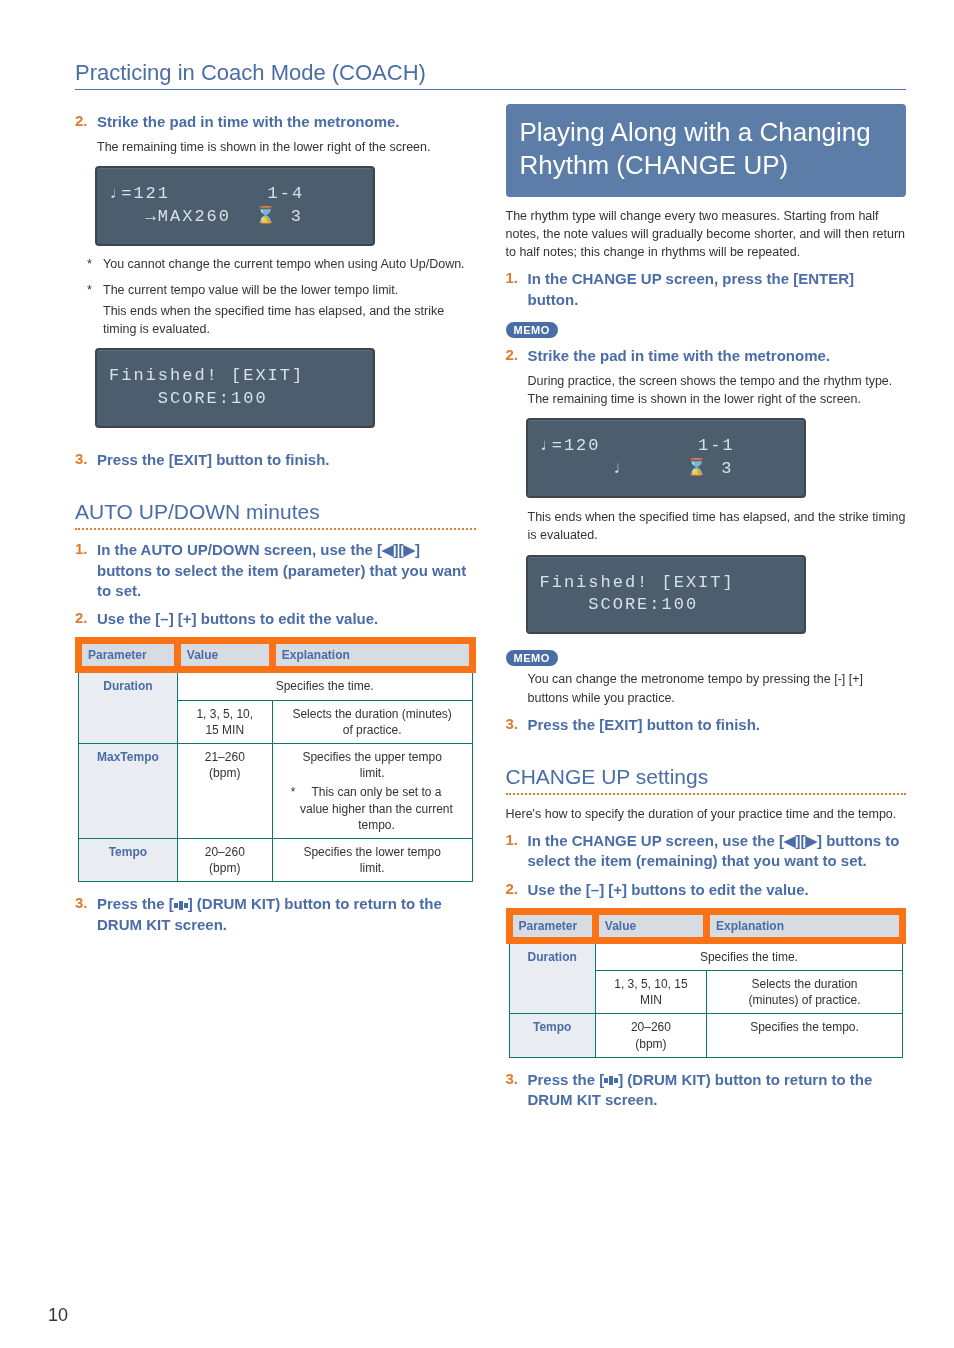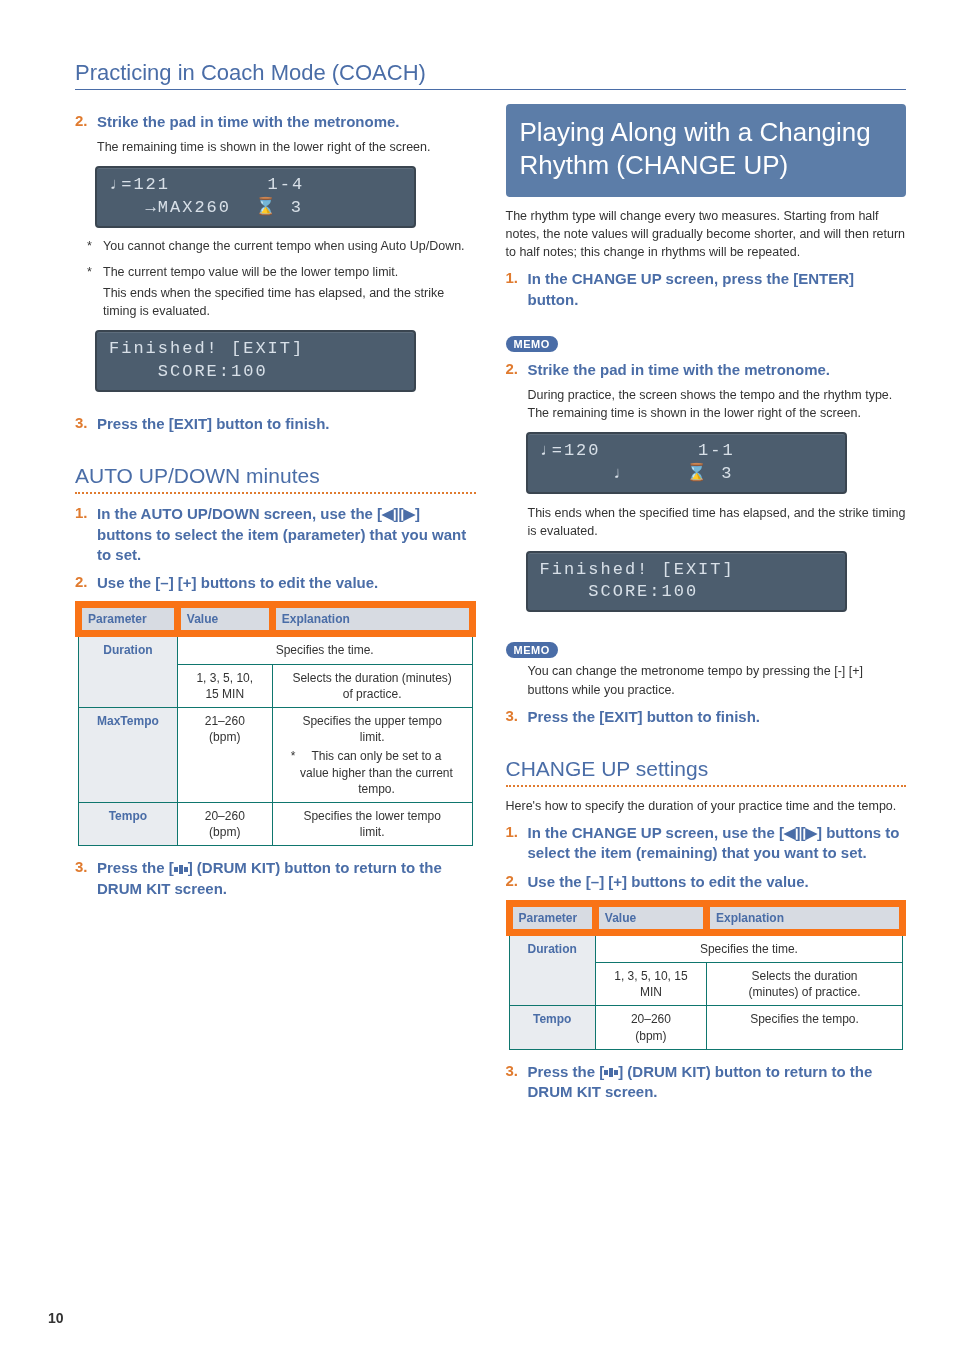--- a/index.html
+++ b/index.html
@@ -25,25 +25,25 @@
   .columns { display: flex; gap: 30px; }
   .col { flex: 1; min-width: 0; }
   .num-instr { display: flex; gap: 6px; margin-top: 8px; margin-bottom: 6px; }
   .step-num { color: #e07b2f; font-weight: 700; font-size: 15px; min-width: 16px; }
   .instr-main { color: #4a6da7; font-weight: 600; font-size: 15px; line-height: 1.35; }
   .instr-body { font-size: 12.5px; color: #333; line-height: 1.45; margin-left: 22px; margin-top: 3px; }
   .bullet { display: flex; gap: 6px; margin-left: 12px; margin-top: 8px; font-size: 12.5px; line-height: 1.4; }
   .bullet .ast { color: #333; min-width: 10px; }
   .lcd {
     margin: 10px 0 10px 20px;
-    width: 321px;
+    width: 280px;
     background: #4c5d6e;
     border: 2px solid #3a4550;
     border-radius: 4px;
-    padding: 6px 12px;
+    padding: 15px 12px;
     font-family: "Courier New", monospace;
     color: #d8e0e8;
     font-size: 17px;
     letter-spacing: 2px;
     line-height: 1.35;
     white-space: pre;
     box-shadow: inset 0 1px 0 rgba(255,255,255,0.1);
   }
   .section-hdr {
     color: #4a6da7;
@@ -91,30 +91,30 @@
     margin-bottom: 10px;
   }
   .memo-badge {
     display: inline-block;
     background: #4a6da7;
     color: #fff;
     font-weight: 700;
     font-size: 11px;
     padding: 2px 8px;
     border-radius: 9px;
-    margin-top: 20px;
+    margin-top: 6px;
     letter-spacing: 0.5px;
   }
   .memo-body { font-size: 12.5px; line-height: 1.45; margin: 4px 0 6px 22px; color:#333;}
   .page-num {
     position: absolute;
     left: 48px;
     bottom: 22px;
-    font-weight: 700;
-    font-size: 14px;
+    font-weight: 400;
+    font-size: 18px;
     color: #333;
   }
   .nav-icon {
     display:inline-block;
     width:14px;height:11px;
     vertical-align:middle;
   }
 </style>
 </head>
 <body>

